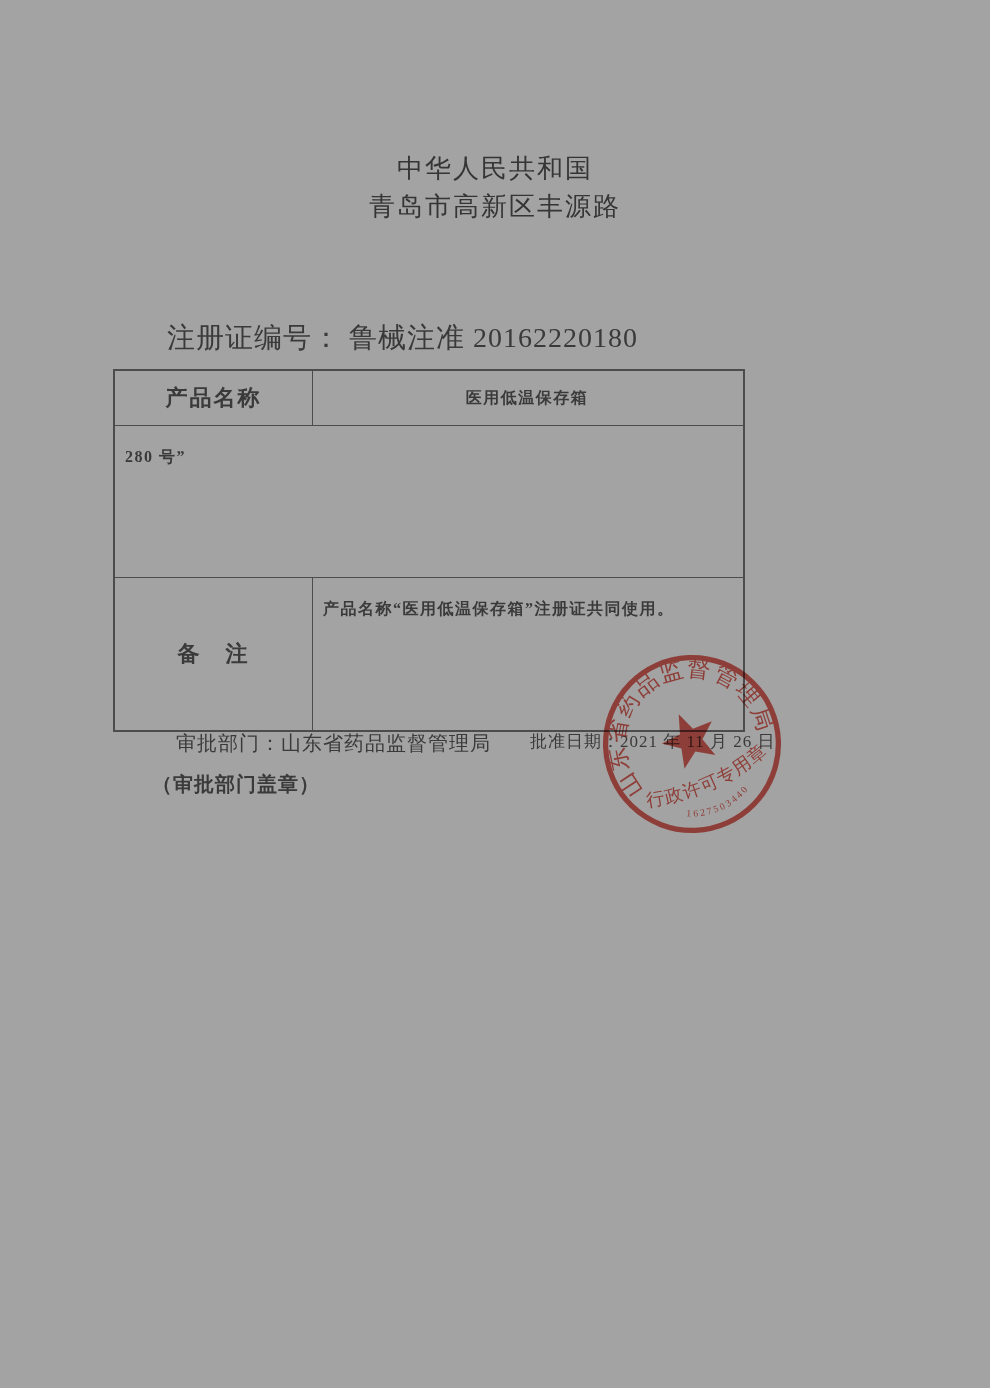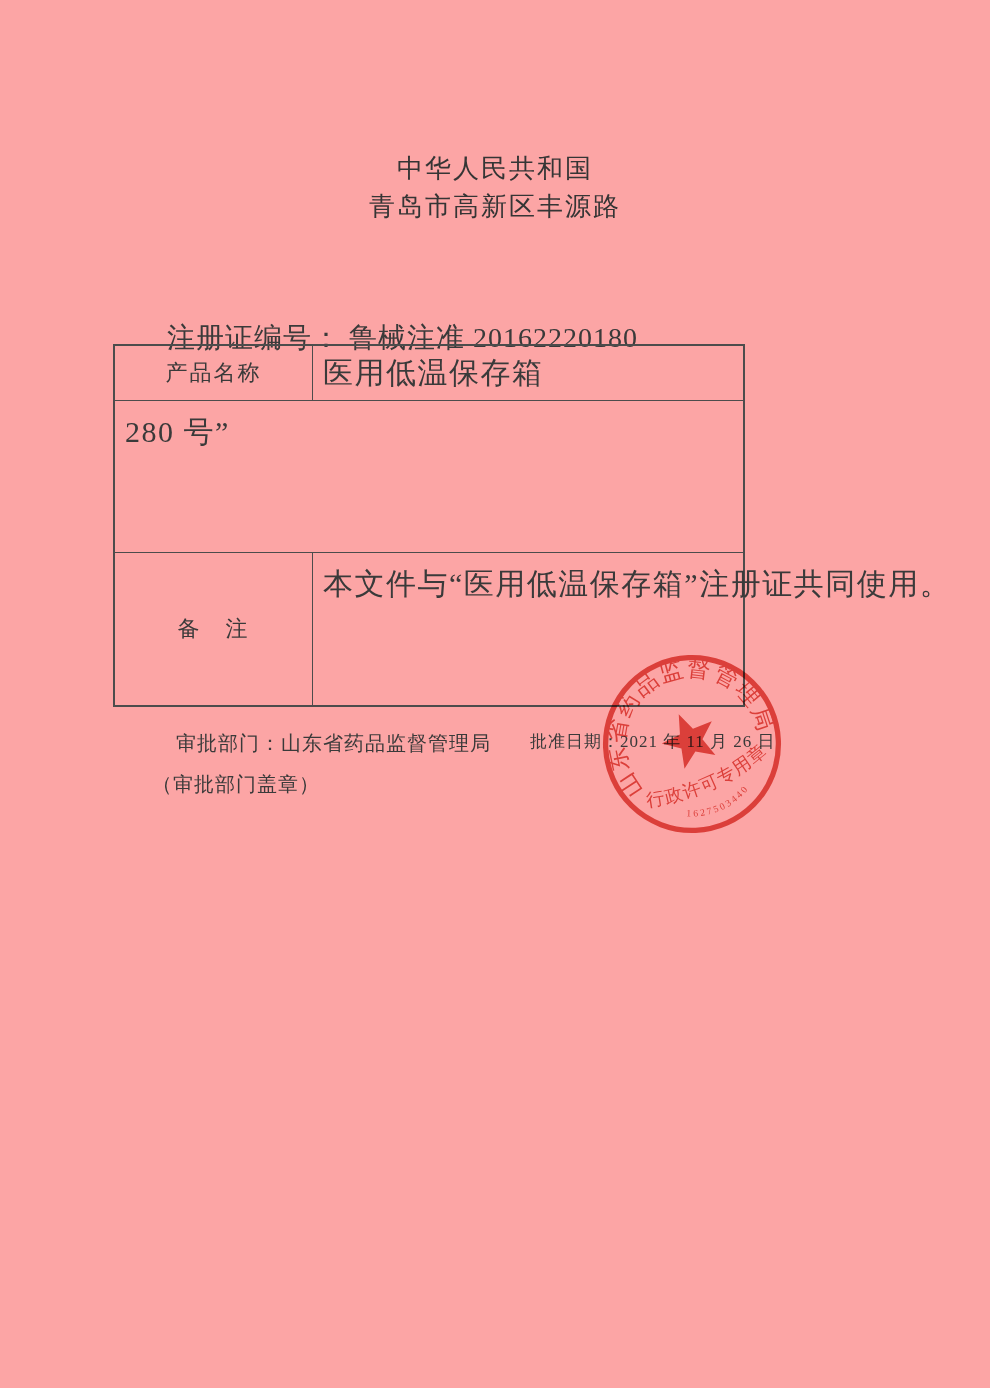--- a/index.html
+++ b/index.html
@@ -1,68 +1,68 @@
 <!DOCTYPE html>
 <html><head>
 <meta charset="utf-8">
 <style>
   * { margin:0; padding:0; box-sizing:border-box; }
   html,body { background:#ffffff; }
   body { font-family:"Liberation Serif","DejaVu Serif",serif; color:#383838; }
   .page {
     position:relative; width:990px; height:1388px; margin:0 auto;
-    background:#fca5a5; overflow:hidden;
+    background:#a3a3a3; overflow:hidden;
   }
   
   .title {
     position:absolute; top:150px; left:0; width:100%;
     text-align:center; font-size:26px; line-height:38px;
     letter-spacing:2px; color:#353535;
   }
   
   .regline {
     position:absolute; left:167px; top:319px;
     font-size:28px; letter-spacing:1px; color:#3a3a3a;
   }
   .regline .reg-value { margin-left:8px; }
   
   .doc-table {
-    position:absolute; left:113px; top:344px; width:632px;
-    border:2px solid #4c4c4c; background:transparent;
+    position:absolute; left:113px; top:369px; width:632px;
+    border:2px solid #4c4c4c; background:transparent;font-weight:bold;
   }
   .t-row { display:flex; }
   .t-row + .t-row { border-top:1.5px solid #4c4c4c; }
   .t-label {
     width:198px; flex:0 0 198px;
     border-right:1.5px solid #4c4c4c;
     display:flex; align-items:center; justify-content:center;
     font-size:22px; letter-spacing:2px; color:#3a3a3a;
   }
   .t-content {
     flex:1; padding-left:10px; padding-right:12px;
-    font-size:30px; letter-spacing:1.5px; color:#3a3a3a;
+    font-size:16px; letter-spacing:1.5px; color:#3a3a3a;justify-content:center;
   }
   .row-1 { height:54px; }
   .row-1 .t-content { display:flex; align-items:center; }
   .row-2 { height:152px; }
   .row-3 { height:153px; }
   .row-2 .t-content, .row-3 .t-content { padding-top:5px; }
   .t-line { line-height:52px; white-space:nowrap; }
   
   .footer-dept {
     position:absolute; left:176px; top:730px;
     font-size:20px; letter-spacing:1px; color:#3a3a3a;
   }
   .footer-date {
     position:absolute; left:530px; top:730px;
     font-size:17px; letter-spacing:1px; color:#3a3a3a;
   }
   .seal-note {
     position:absolute; left:152px; top:771px;
-    font-size:20px; letter-spacing:1px; color:#3a3a3a;
+    font-size:20px; letter-spacing:1px; color:#3a3a3a;font-weight:bold;
   }
   
   .stamp {
     position:absolute; left:596px; top:648px;
     width:192px; height:192px;
     mix-blend-mode:multiply; opacity:0.85;
     filter:blur(0.4px);
     pointer-events:none;
   }
   .stamp text { font-family:"Liberation Serif","DejaVu Serif",serif; }
@@ -99,21 +99,21 @@
       <div class="t-content">
         <div class="t-line">280 号”</div>
       </div>
     </div>
 
     <div class="t-row row-3">
       <div class="t-label">
         <span>备　注</span>
       </div>
       <div class="t-content">
-        <div class="t-line">本文件与“医用低温保存箱”注册证共同使用。</div>
+        <div class="t-line">产品名称“医用低温保存箱”注册证共同使用。</div>
       </div>
     </div>
 
   </div>
 
   <div class="footer-dept">
     <span>审批部门：</span><span>山东省药品监督管理局</span>
   </div>
 
   <div class="footer-date">

